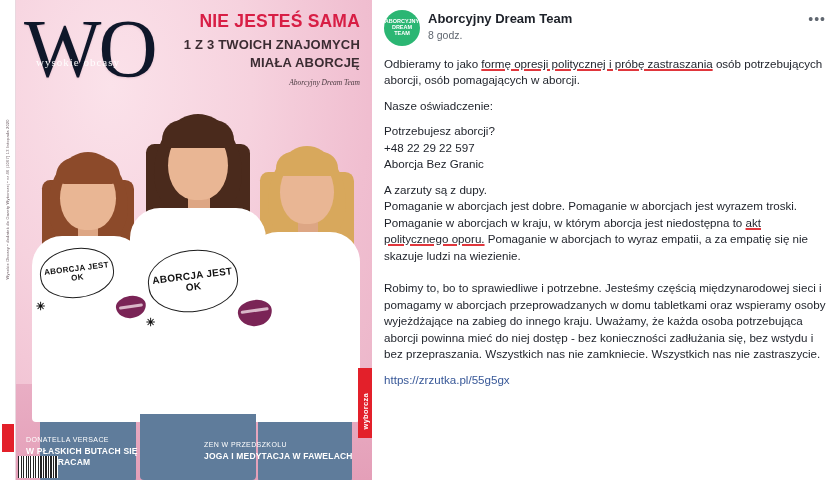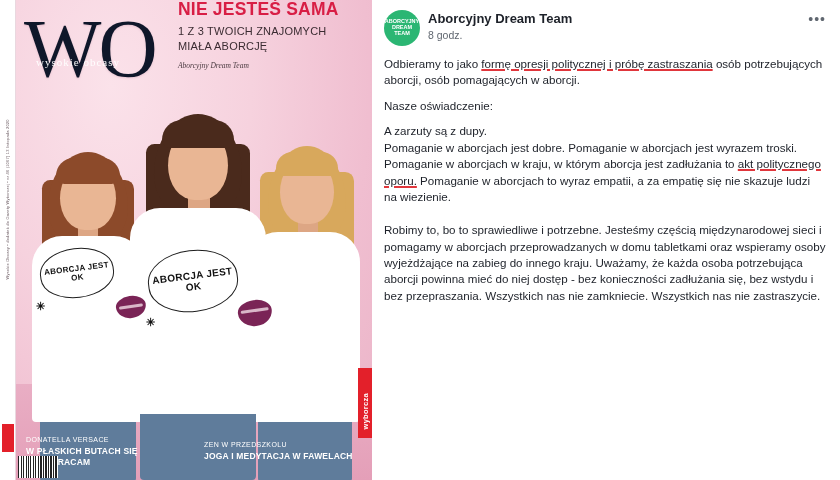--- a/index.html
+++ b/index.html
@@ -67,36 +67,36 @@
   .wo-sub {
     position: absolute; left: 36px; top: 56px;
     font-family: "Liberation Serif", serif;
     font-size: 11px;
     color: #ffffff;
     letter-spacing: 1px;
     z-index: 6;
     opacity: .95;
   }
   .headline {
-    position: absolute; right: 12px; top: 0;
+    position: absolute; right: 12px; top: 12px;
     width: 182px;
-    text-align: left;
+    text-align: right;
     z-index: 5;
   }
   .headline .h1 {
     font-size: 17.5px;
     font-weight: bold;
     color: #d81e45;
     letter-spacing: .2px;
     line-height: 1.05;
   }
   .headline .h2 {
     margin-top: 6px;
-    font-size: 11px;
-    font-weight: normal;
+    font-size: 13px;
+    font-weight: bold;
     color: #3b2c32;
     line-height: 1.35;
     letter-spacing: .2px;
   }
   .headline .h3 {
     margin-top: 7px;
     font-family: "Liberation Serif", serif;
     font-style: italic;
     font-size: 7.5px;
     color: #4a3a40;
@@ -376,36 +376,42 @@
     </div>
 
     <div class="post-body">
 
       <p>
         <span>Odbieramy to jako </span><span class="u-red">formę opresji politycznej i próbę zastraszania</span><span> osób potrzebujących aborcji, osób pomagających w aborcji.</span>
       </p>
 
       <p>Nasze oświadczenie:</p>
 
+      <p>
+        <span>Potrzebujesz aborcji?</span><br>
+        <span>+48 22 29 22 597</span><br>
+        <span>Aborcja Bez Granic</span>
+      </p>
 
       <p>
         <span>A zarzuty są z dupy.</span><br>
         <span>Pomaganie w aborcjach jest dobre. Pomaganie w aborcjach jest</span>
         <span>wyrazem troski. Pomaganie w aborcjach w kraju, w którym aborcja jest</span>
-        <span>zadłużania to </span><span class="u-red">akt politycznego oporu.</span>
+        <span>niedostępna to </span><span class="u-red">akt politycznego oporu.</span>
         <span>Pomaganie w aborcjach to wyraz empatii, a za empatię się nie skazuje</span>
         <span>ludzi na wiezienie.</span><br>
         <br>
         <span>Robimy to, bo to sprawiedliwe i potrzebne. Jesteśmy częścią</span>
         <span>międzynarodowej sieci i pomagamy w aborcjach przeprowadzanych w</span>
         <span>domu tabletkami oraz wspieramy osoby wyjeżdżające na zabieg do</span>
         <span>innego kraju. Uważamy, że każda osoba potrzebująca aborcji powinna</span>
         <span>mieć do niej dostęp - bez konieczności zadłużania się, bez wstydu i bez</span>
         <span>przepraszania. Wszystkich nas nie zamkniecie. Wszystkich nas nie</span>
         <span>zastraszycie.</span>
       </p>
 
 
 
+      <p class="link">https://zrzutka.pl/55g5gx</p>
     </div>
   </div>
 
 </div>
 
 </body></html>

